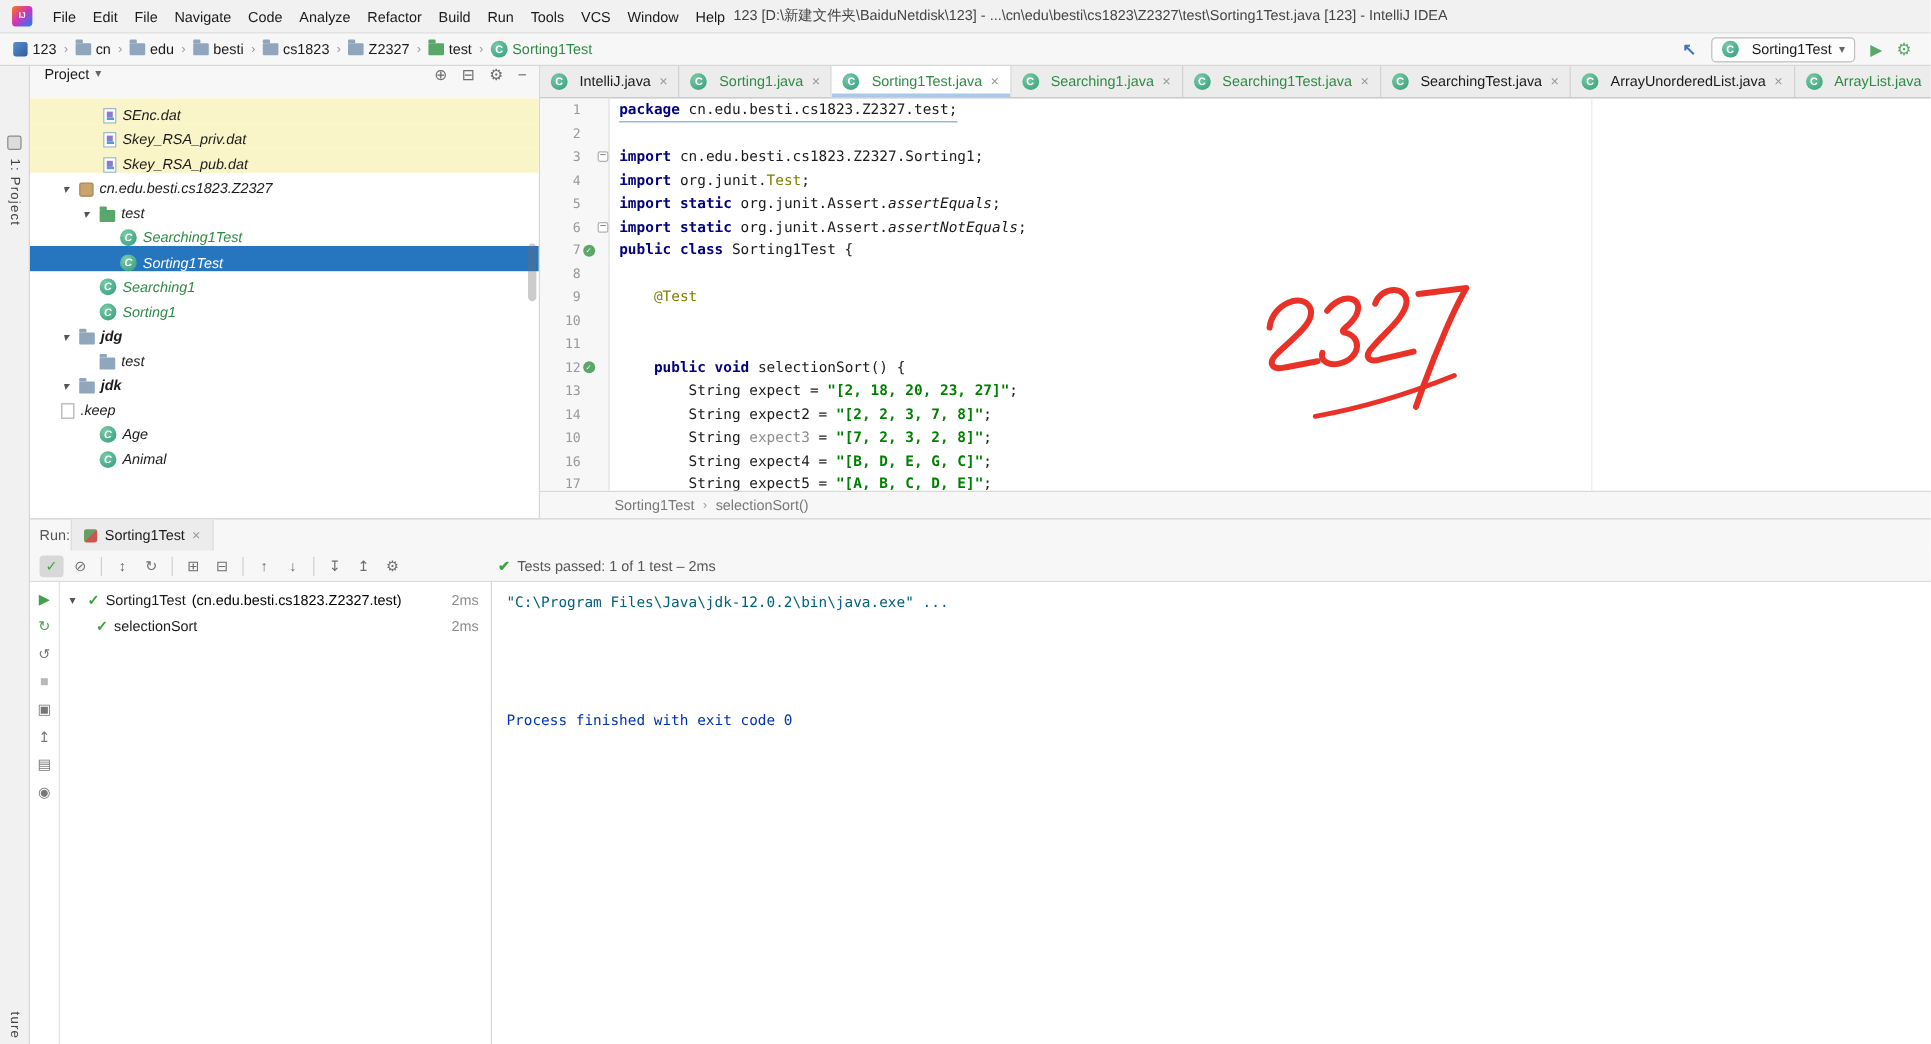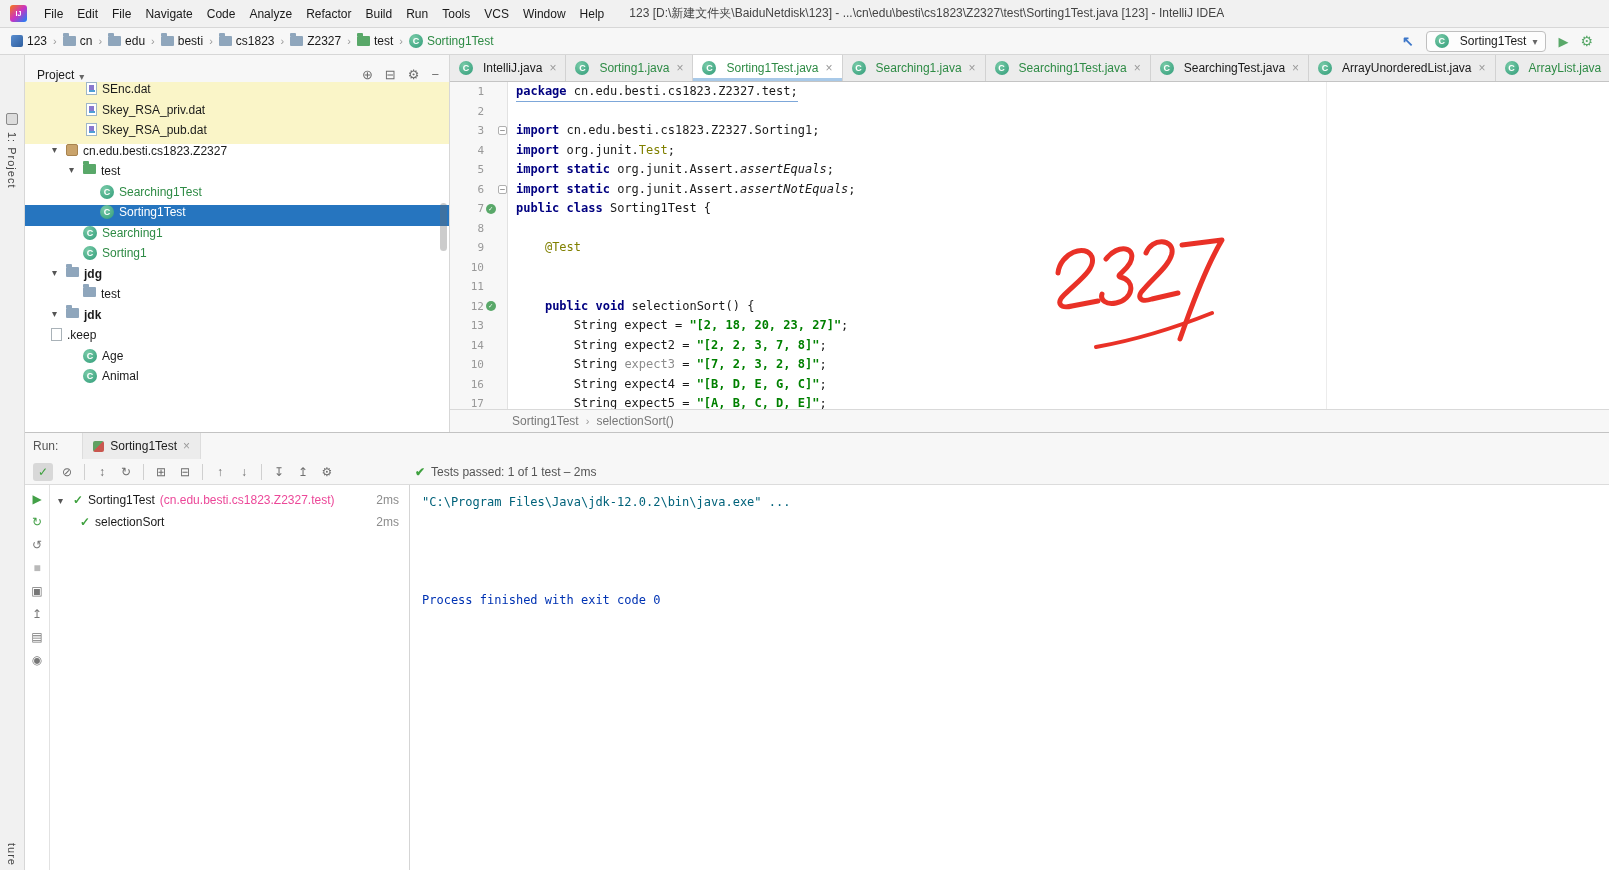--- a/index.html
+++ b/index.html
@@ -5,21 +5,21 @@
   *{margin:0;padding:0;box-sizing:border-box;}
   html,body{width:1609px;height:870px;overflow:hidden;}
   body{font-family:"Liberation Sans",sans-serif;font-size:12px;color:#1a1a1a;background:#fff;position:relative;}
 
   
   .titlebar{position:absolute;left:0;top:0;width:100%;height:28px;background:#f1f1f1;border-bottom:1px solid #d7d7d7;display:flex;align-items:center;padding:0 10px;}
   .logo{width:17px;height:17px;border-radius:3px;background:linear-gradient(135deg,#f97a12 0%,#cb33c1 50%,#0f87fa 100%);margin-right:10px;position:relative;flex:none;}
   .logo i{position:absolute;inset:0;display:flex;align-items:center;justify-content:center;color:#fff;font-size:7px;font-weight:bold;font-style:normal;}
   .menu-bar{display:flex;align-items:center;}
   .menu-item{padding:4px 7px;cursor:default;}
-  .win-title{margin-left:18px;color:#444;white-space:nowrap;overflow:hidden;text-align:center;}
+  .win-title{color:#444;white-space:nowrap;overflow:hidden;text-align:center;}
 
   
   .navbar{position:absolute;top:28px;left:0;width:100%;height:27px;background:#f7f7f7;border-bottom:1px solid #d7d7d7;display:flex;align-items:center;padding:0 8px;}
   .crumbs{display:flex;align-items:center;gap:2px;}
   .crumb{display:flex;align-items:center;gap:4px;padding:2px 3px;}
   .crumb-sep{color:#999;font-size:11px;padding:0 1px;}
   .nav-right{margin-left:auto;display:flex;align-items:center;gap:12px;padding-right:8px;}
   .nav-arrow{color:#3d77c9;font-weight:bold;font-size:14px;}
   .run-combo{display:flex;align-items:center;gap:6px;border:1px solid #bfbfbf;background:#fdfdfd;border-radius:4px;height:21px;padding:0 8px;}
   .combo-chev{color:#666;font-size:10px;}
@@ -48,26 +48,26 @@
   
   .left-strip{position:absolute;left:0;top:55px;bottom:0;width:25px;background:#f1f1f1;border-right:1px solid #d7d7d7;}
   .vbtn{position:absolute;left:0;width:100%;display:flex;flex-direction:column;align-items:center;color:#444;font-size:11px;}
   .vtext{writing-mode:vertical-rl;letter-spacing:1px;}
   #vbtn-project{top:58px;}
   #vbtn-structure{bottom:4px;}
   .strip-icon{width:12px;height:12px;border:1px solid #8a8a8a;border-radius:2px;background:#dcdcdc;margin-bottom:7px;}
 
   
   .project-panel{position:absolute;left:25px;top:55px;width:425px;height:377px;background:#fff;border-right:1px solid #d7d7d7;overflow:hidden;}
-  .pp-header{height:27px;display:flex;align-items:flex-end;padding:0 10px 0 12px;background:#f7f7f7;}
+  .pp-header{height:27px;display:flex;align-items:flex-start;padding:0 10px 0 12px;background:#f7f7f7;}
   .pp-chev{color:#666;margin-left:5px;font-size:10px;}
   .pp-icons{margin-left:auto;display:flex;gap:12px;color:#6e6e6e;font-size:13px;}
   .hicon{cursor:default;}
   .tree{position:absolute;top:27px;left:0;right:0;bottom:0;}
-  .trow{height:20.5px;display:flex;align-items:flex-start;white-space:nowrap;}
+  .trow{height:20.5px;display:flex;align-items:flex-end;white-space:nowrap;font-style:italic;}
   .trow.hl{background:#FAF5C8;}
   .trow.sel{background:#2675BF;}
   .trow.sel .tlabel{color:#fff;}
   .trow .chev{width:14px;color:#555;font-size:10px;flex:none;}
   .pp-scroll{position:absolute;right:2px;top:148px;width:7px;height:48px;background:rgba(110,110,110,.35);border-radius:4px;}
 
   
   .editor{position:absolute;left:450px;top:55px;right:0;height:377px;background:#fff;}
   .tabbar{height:27px;background:#ececec;border-bottom:1px solid #c4c4c4;display:flex;overflow:hidden;}
   .tab{display:flex;align-items:center;gap:5px;padding:0 9px;border-right:1px solid #d2d2d2;white-space:nowrap;}
@@ -87,40 +87,40 @@
   .kw{color:#000080;font-weight:bold;}
   .an{color:#808000;}
   .st{color:#008000;font-weight:bold;}
   .it{font-style:italic;}
   .gr{color:#8c8c8c;}
   .annot-svg{position:absolute;left:590px;top:145px;pointer-events:none;}
   .ebreadcrumb{position:absolute;bottom:0;left:0;right:0;height:23px;background:#f7f7f7;border-top:1px solid #d9d9d9;display:flex;align-items:center;padding-left:62px;color:#787878;gap:6px;}
 
   
   .run-panel{position:absolute;left:25px;top:432px;right:0;bottom:0;background:#fff;border-top:1px solid #c3c3c3;}
-  .run-header{height:26px;display:flex;align-items:center;gap:24px;padding-left:8px;background:#f7f7f7;}
+  .run-header{height:26px;display:flex;align-items:center;gap:1px;padding-left:8px;background:#f7f7f7;}
   .run-label{color:#555;}
   .run-tab{display:flex;align-items:center;gap:6px;height:26px;padding:0 10px;background:#ececec;border-left:1px solid #ddd;border-right:1px solid #ddd;}
   .run-tab .close{color:#9a9a9a;}
   .run-toolbar{height:26px;background:#f7f7f7;border-bottom:1px solid #dcdcdc;display:flex;align-items:center;padding-left:8px;gap:4px;position:relative;}
   .ticon{width:20px;height:18px;display:flex;align-items:center;justify-content:center;color:#6e6e6e;font-size:12px;border-radius:3px;}
   .ticon.green{color:#3FA13F;}
   .ticon.pressed{background:#d8d8d8;}
   .tsep{width:1px;height:16px;background:#d0d0d0;margin:0 3px;}
   .run-status{position:absolute;left:390px;display:flex;align-items:center;gap:6px;color:#555;}
   .pass-mark{color:#3FA13F;font-weight:bold;}
   .run-body{position:absolute;top:52px;left:0;right:0;bottom:0;display:flex;}
   .run-rail{width:25px;border-right:1px solid #e2e2e2;display:flex;flex-direction:column;align-items:center;padding-top:8px;gap:11px;flex:none;}
   .rail-ic{color:#777;font-size:12px;line-height:1;}
   .rail-ic.green{color:#43A047;}
   .rail-ic.disabled{color:#b9b9b9;}
   .test-tree{width:360px;border-right:1px solid #d5d5d5;padding-top:4px;flex:none;}
   .ttrow{height:22px;display:flex;align-items:center;gap:5px;padding-right:10px;white-space:nowrap;}
   .ttrow .chev{color:#555;font-size:10px;width:10px;flex:none;}
-  .tt-suffix{color:#ec4899;}
+  .tt-suffix{color:#000000;}
   .tt-time{margin-left:auto;color:#8c8c8c;}
   .console{flex:1;position:relative;font-family:"DejaVu Sans Mono","Liberation Mono",monospace;font-size:12px;padding:8px 0 0 12px;overflow:hidden;}
   .cline{height:19.5px;line-height:19.5px;white-space:pre;}
   .cmd{color:#00627A;}
   .sys{color:#0033B3;}
 </style>
 </head>
 <body>
 
 <div class="titlebar">

